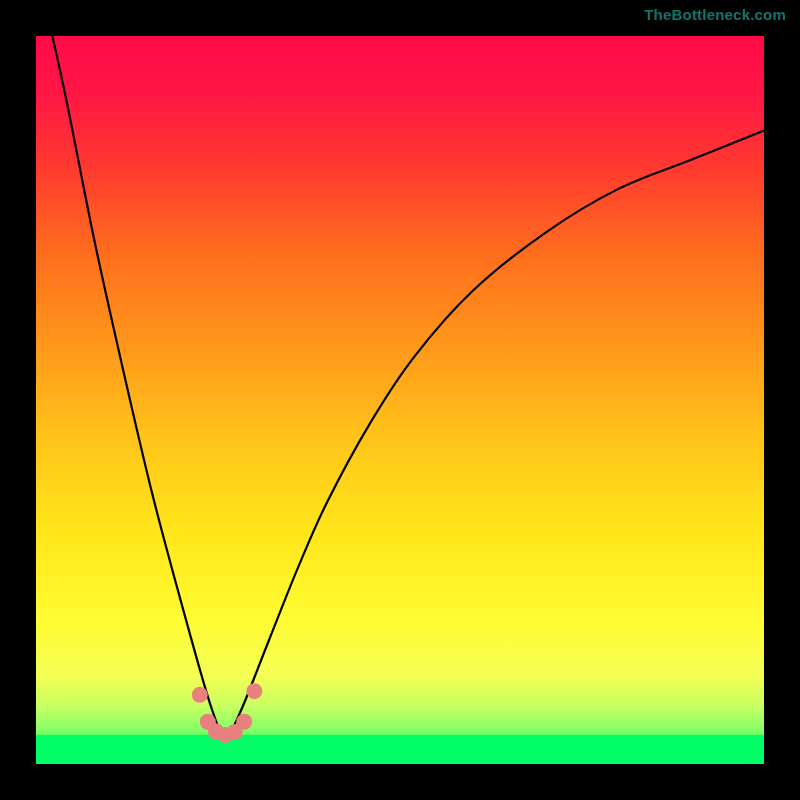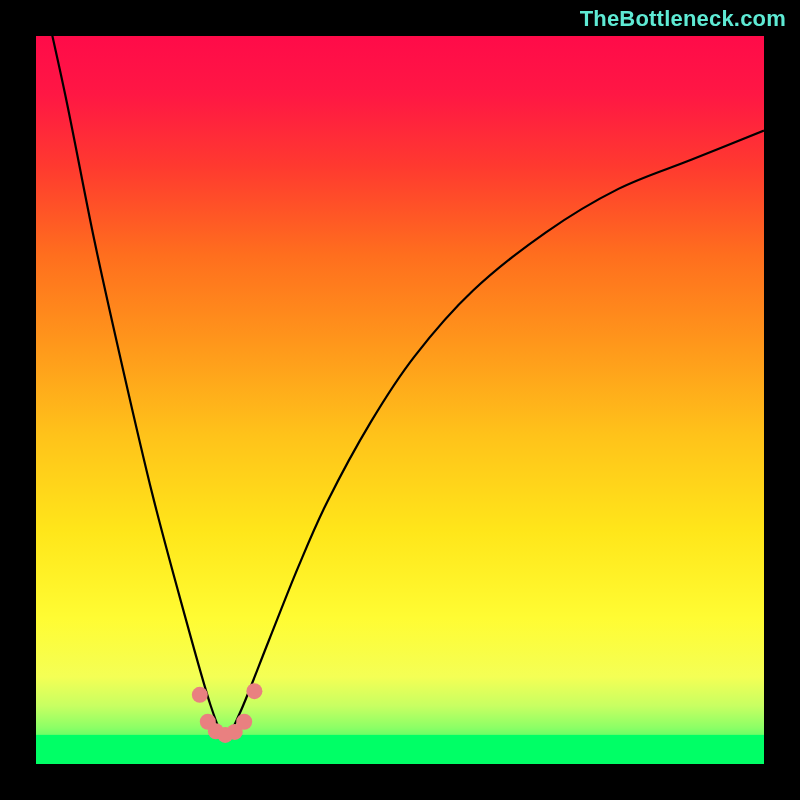--- a/index.html
+++ b/index.html
@@ -16,22 +16,22 @@
     top: 0;
     left: 0;
     width: 800px;
     height: 800px;
     background: #000;
   }
   .branding {
     position: absolute;
     top: 6px;
     right: 14px;
-    color: #5eead4;
-    font-size: 22px;
+    color: #0f766e;
+    font-size: 15px;
     font-weight: 600;
     letter-spacing: 0.2px;
   }
   svg {
     position: absolute;
     top: 0;
     left: 0;
   }
 </style>
 </head>

